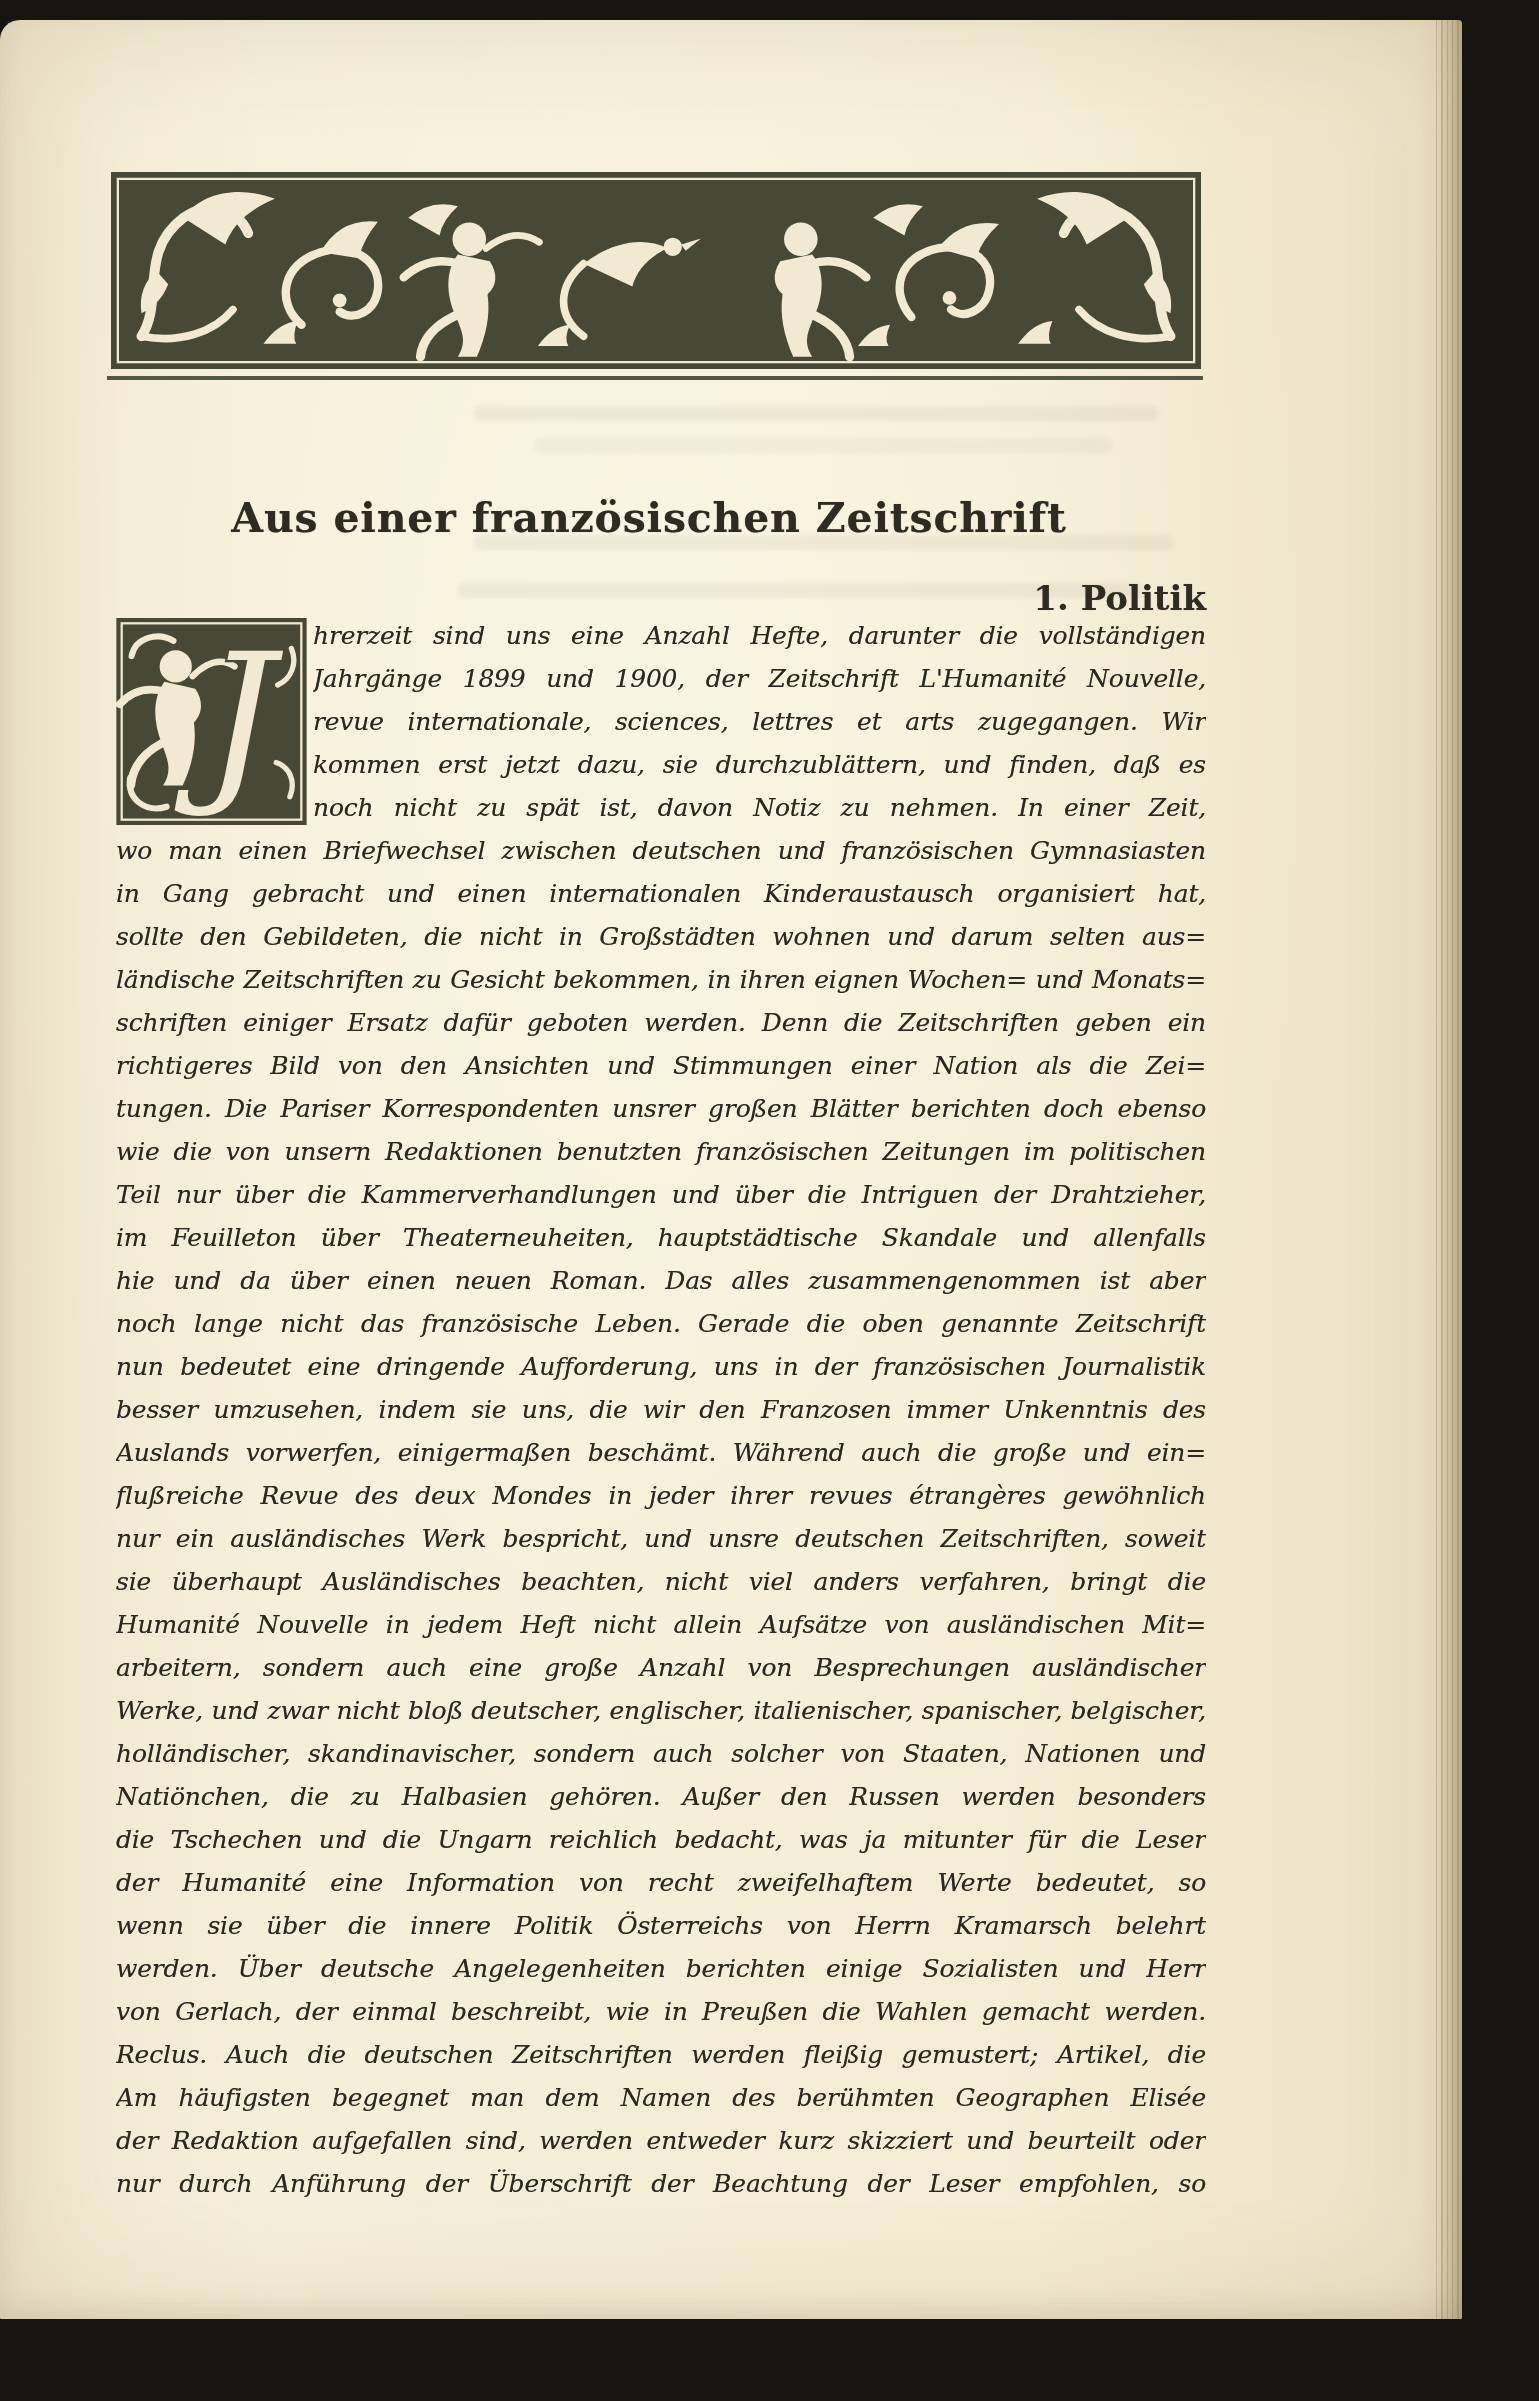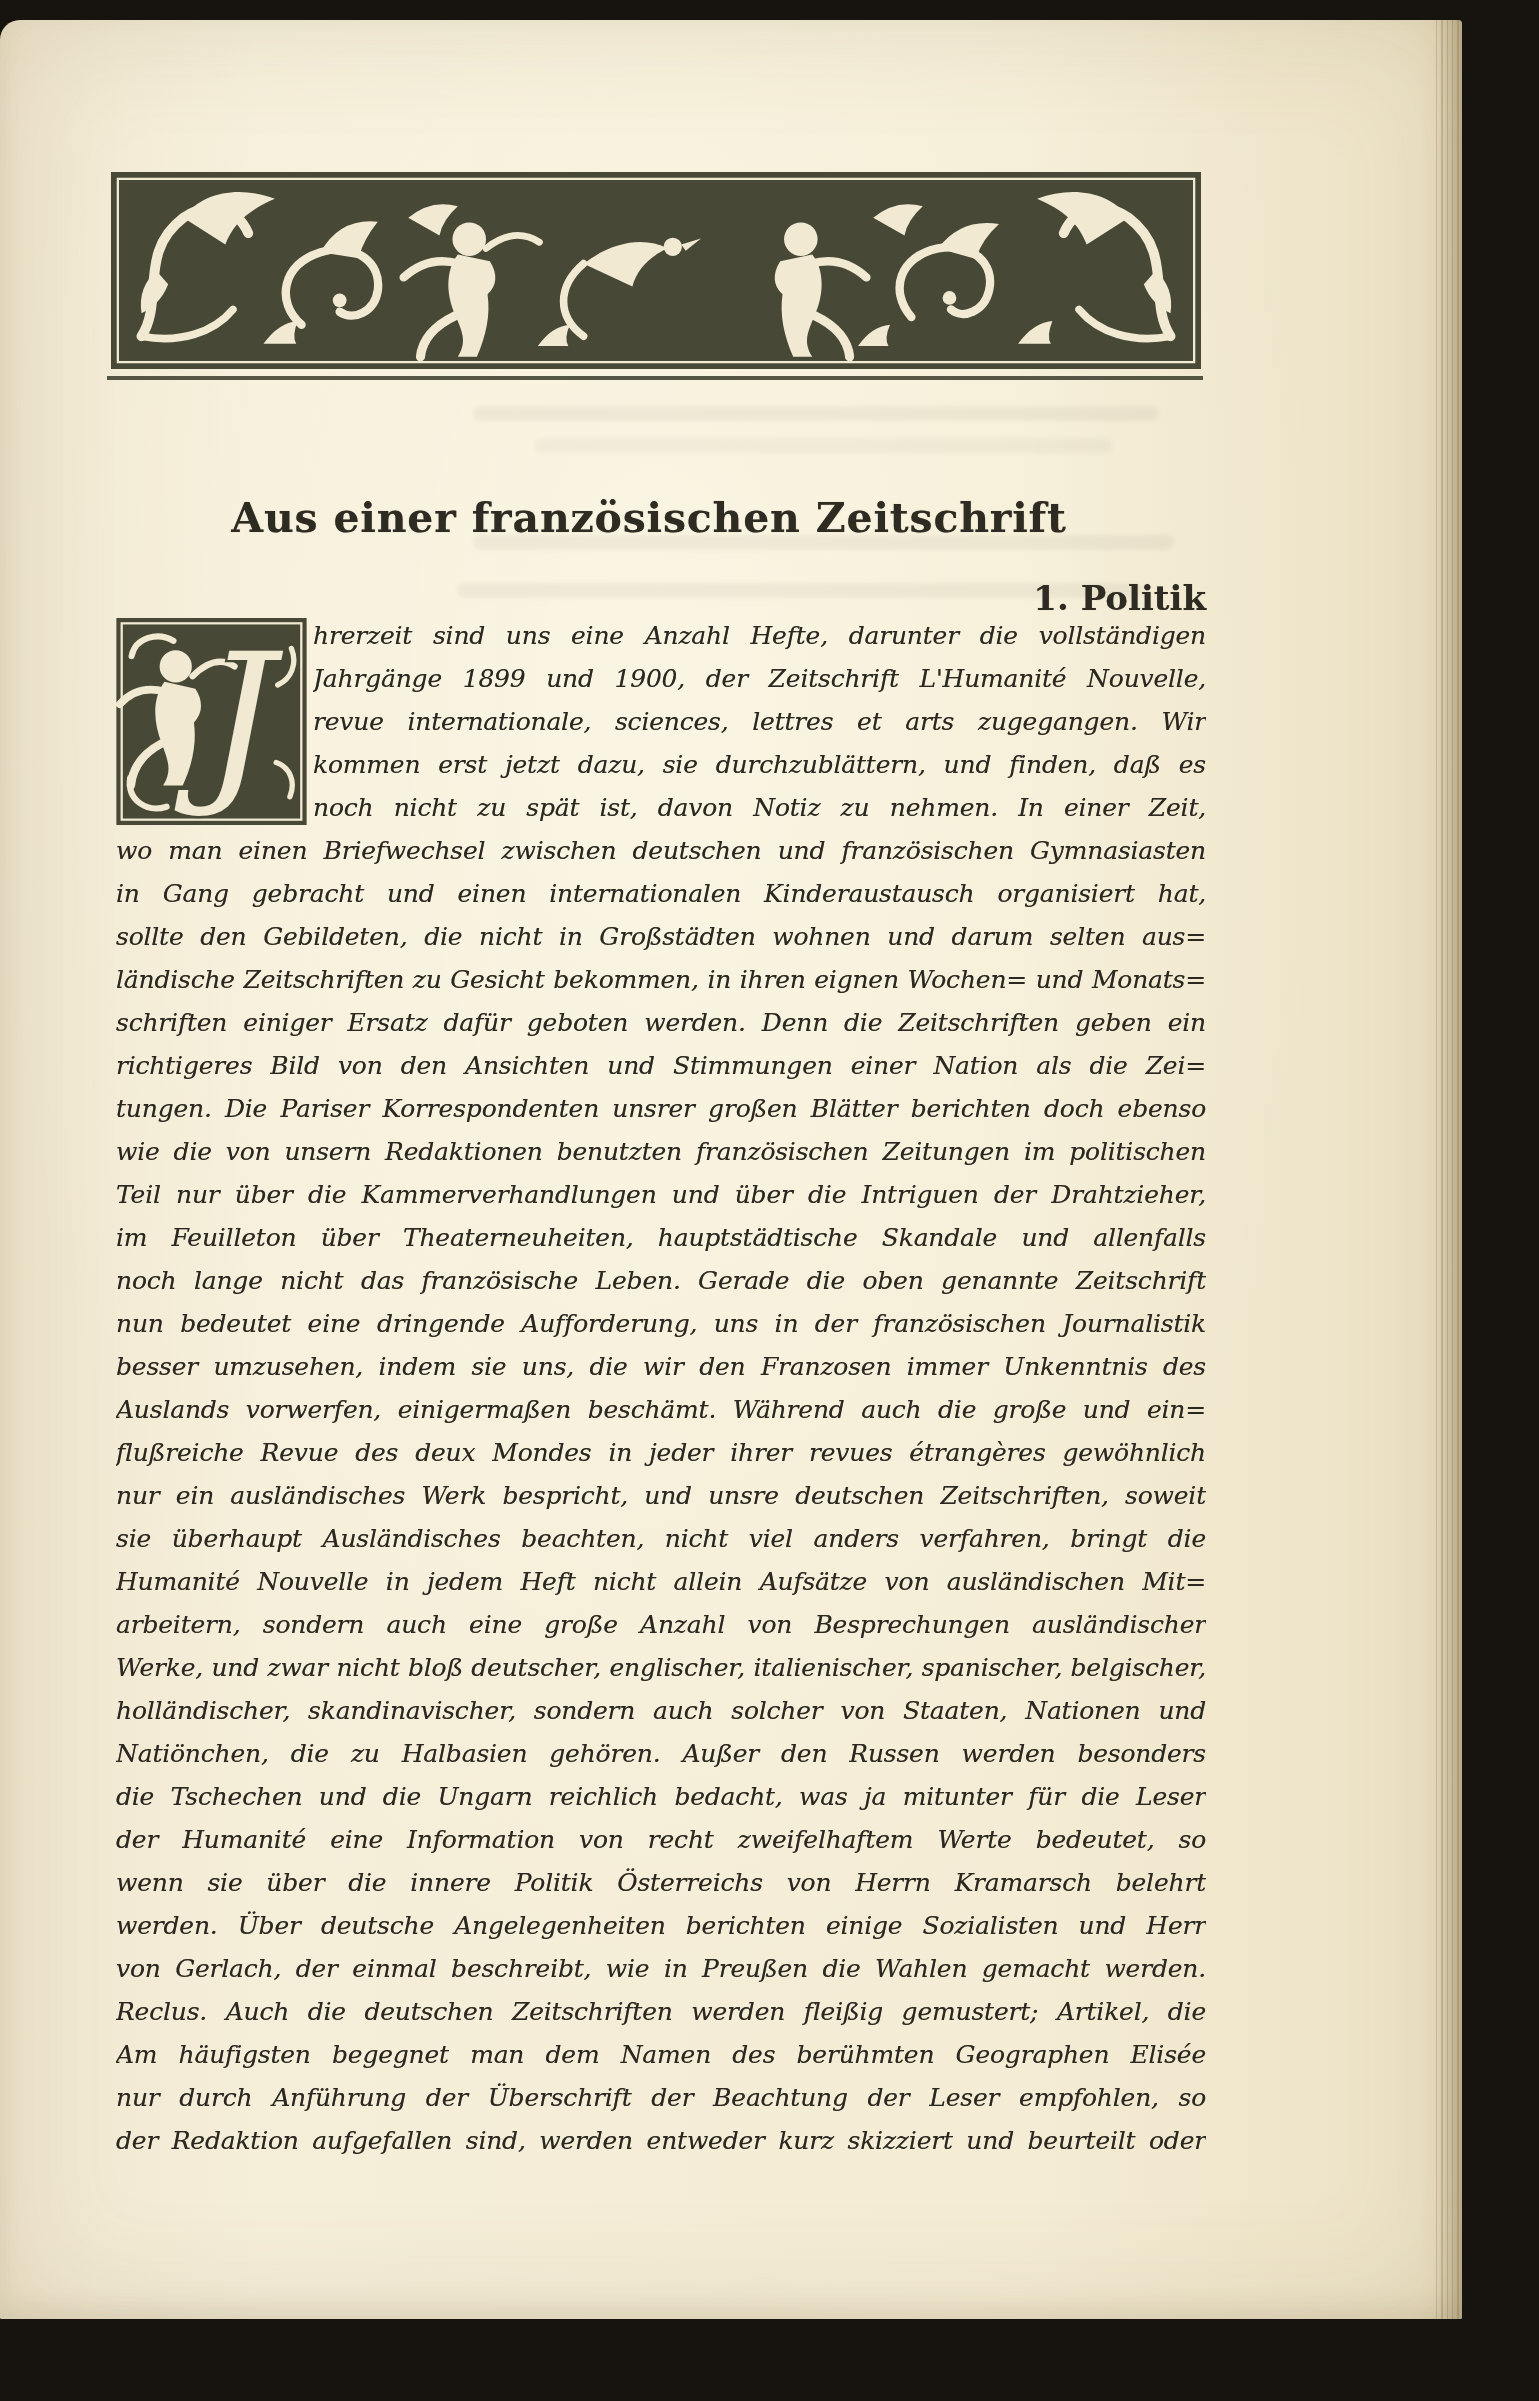--- a/index.html
+++ b/index.html
@@ -170,39 +170,40 @@
         <div class="line">wo man einen Briefwechsel zwischen deutschen und französischen Gymnasiasten</div>
         <div class="line">in Gang gebracht und einen internationalen Kinderaustausch organisiert hat,</div>
         <div class="line">sollte den Gebildeten, die nicht in Großstädten wohnen und darum selten aus=</div>
         <div class="line">ländische Zeitschriften zu Gesicht bekommen, in ihren eignen Wochen= und Monats=</div>
         <div class="line">schriften einiger Ersatz dafür geboten werden. Denn die Zeitschriften geben ein</div>
         <div class="line">richtigeres Bild von den Ansichten und Stimmungen einer Nation als die Zei=</div>
         <div class="line">tungen. Die Pariser Korrespondenten unsrer großen Blätter berichten doch ebenso</div>
         <div class="line">wie die von unsern Redaktionen benutzten französischen Zeitungen im politischen</div>
         <div class="line">Teil nur über die Kammerverhandlungen und über die Intriguen der Drahtzieher,</div>
         <div class="line">im Feuilleton über Theaterneuheiten, hauptstädtische Skandale und allenfalls</div>
+        <div class="line">hie und da über einen neuen Roman. Das alles zusammengenommen ist aber</div>
         <div class="line">noch lange nicht das französische Leben. Gerade die oben genannte Zeitschrift</div>
         <div class="line">nun bedeutet eine dringende Aufforderung, uns in der französischen Journalistik</div>
         <div class="line">besser umzusehen, indem sie uns, die wir den Franzosen immer Unkenntnis des</div>
         <div class="line">Auslands vorwerfen, einigermaßen beschämt. Während auch die große und ein=</div>
         <div class="line">flußreiche Revue des deux Mondes in jeder ihrer revues étrangères gewöhnlich</div>
         <div class="line">nur ein ausländisches Werk bespricht, und unsre deutschen Zeitschriften, soweit</div>
         <div class="line">sie überhaupt Ausländisches beachten, nicht viel anders verfahren, bringt die</div>
         <div class="line">Humanité Nouvelle in jedem Heft nicht allein Aufsätze von ausländischen Mit=</div>
         <div class="line">arbeitern, sondern auch eine große Anzahl von Besprechungen ausländischer</div>
         <div class="line">Werke, und zwar nicht bloß deutscher, englischer, italienischer, spanischer, belgischer,</div>
         <div class="line">holländischer, skandinavischer, sondern auch solcher von Staaten, Nationen und</div>
         <div class="line">Natiönchen, die zu Halbasien gehören. Außer den Russen werden besonders</div>
         <div class="line">die Tschechen und die Ungarn reichlich bedacht, was ja mitunter für die Leser</div>
         <div class="line">der Humanité eine Information von recht zweifelhaftem Werte bedeutet, so</div>
         <div class="line">wenn sie über die innere Politik Österreichs von Herrn Kramarsch belehrt</div>
         <div class="line">werden. Über deutsche Angelegenheiten berichten einige Sozialisten und Herr</div>
         <div class="line">von Gerlach, der einmal beschreibt, wie in Preußen die Wahlen gemacht werden.</div>
         <div class="line">Reclus. Auch die deutschen Zeitschriften werden fleißig gemustert; Artikel, die</div>
         <div class="line">Am häufigsten begegnet man dem Namen des berühmten Geographen Elisée</div>
+        <div class="line">der Redaktion aufgefallen sind, werden entweder kurz skizziert und beurteilt oder</div>
         <div class="line">nur durch Anführung der Überschrift der Beachtung der Leser empfohlen, so</div>
-        <div class="line">der Redaktion aufgefallen sind, werden entweder kurz skizziert und beurteilt oder</div>
       </div>
   </div>
 
   <div class="page-stack-edge"></div>
 </div>
 
 
 </body></html>

